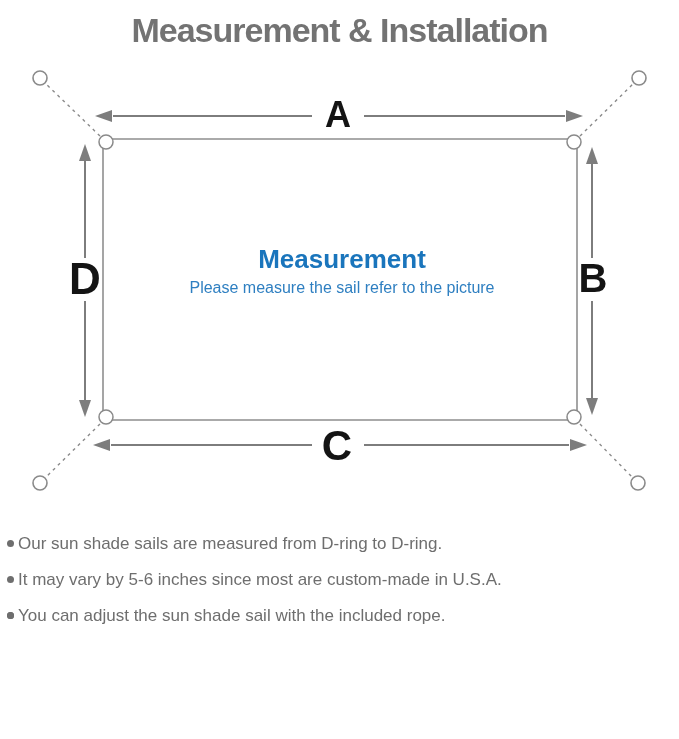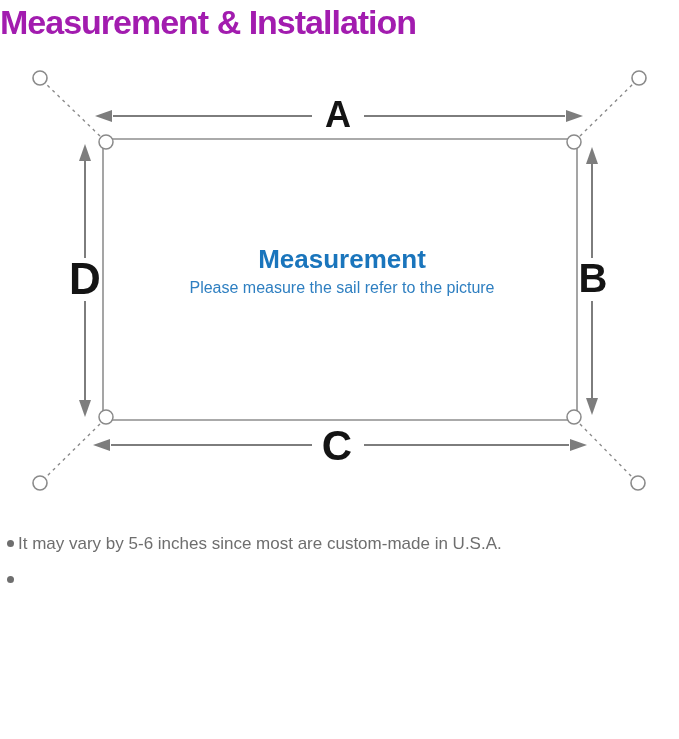--- a/index.html
+++ b/index.html
@@ -6,26 +6,27 @@
   body {
     width: 679px; height: 739px;
     background: #ffffff;
     font-family: "Liberation Sans", "DejaVu Sans", sans-serif;
     position: relative;
     overflow: hidden;
   }
   .page-title {
     position: absolute;
     top: 0; left: 0; right: 0;
-    margin: 0;
+    margin: 8px;
     padding-top: 3px;
+    text-align: center;
     font-size: 34px;
     font-weight: bold;
     letter-spacing: -1px;
-    color: #a21caf;
+    color: #737373;
   }
   .diagram-svg {
     position: absolute;
     top: 0; left: 0;
   }
   .notes-list {
     position: absolute;
     top: 533px; left: 7px; right: 12px;
     margin: 0; padding: 0;
     list-style: none;
@@ -110,20 +111,28 @@
       <text x="593" y="292" text-anchor="middle" font-size="40" font-weight="bold" fill="#141414">B</text>
     </g>
 
     <text x="342" y="268" text-anchor="middle" font-size="26" font-weight="bold" fill="#1a75bc">Measurement</text>
     <text x="342" y="293" text-anchor="middle" font-size="16" fill="#2e7fc1">Please measure the sail refer to the picture</text>
   </svg>
 
   <ul class="notes-list">
     <li>
       <span class="bullet-dot"></span>
+      <span>Our sun shade sails are measured from D-ring to D-ring.</span>
+    </li>
+    <li>
+      <span class="bullet-dot"></span>
       <span>It may vary by 5-6 inches since most are custom-made in U.S.A.</span>
     </li>
     <li>
       <span class="bullet-dot"></span>
+    </li>
+    <li>
+      <span class="bullet-dot"></span>
+      <span>You can adjust the sun shade sail with the included rope.</span>
     </li>
   </ul>
 
 </div>
 
 </body></html>

